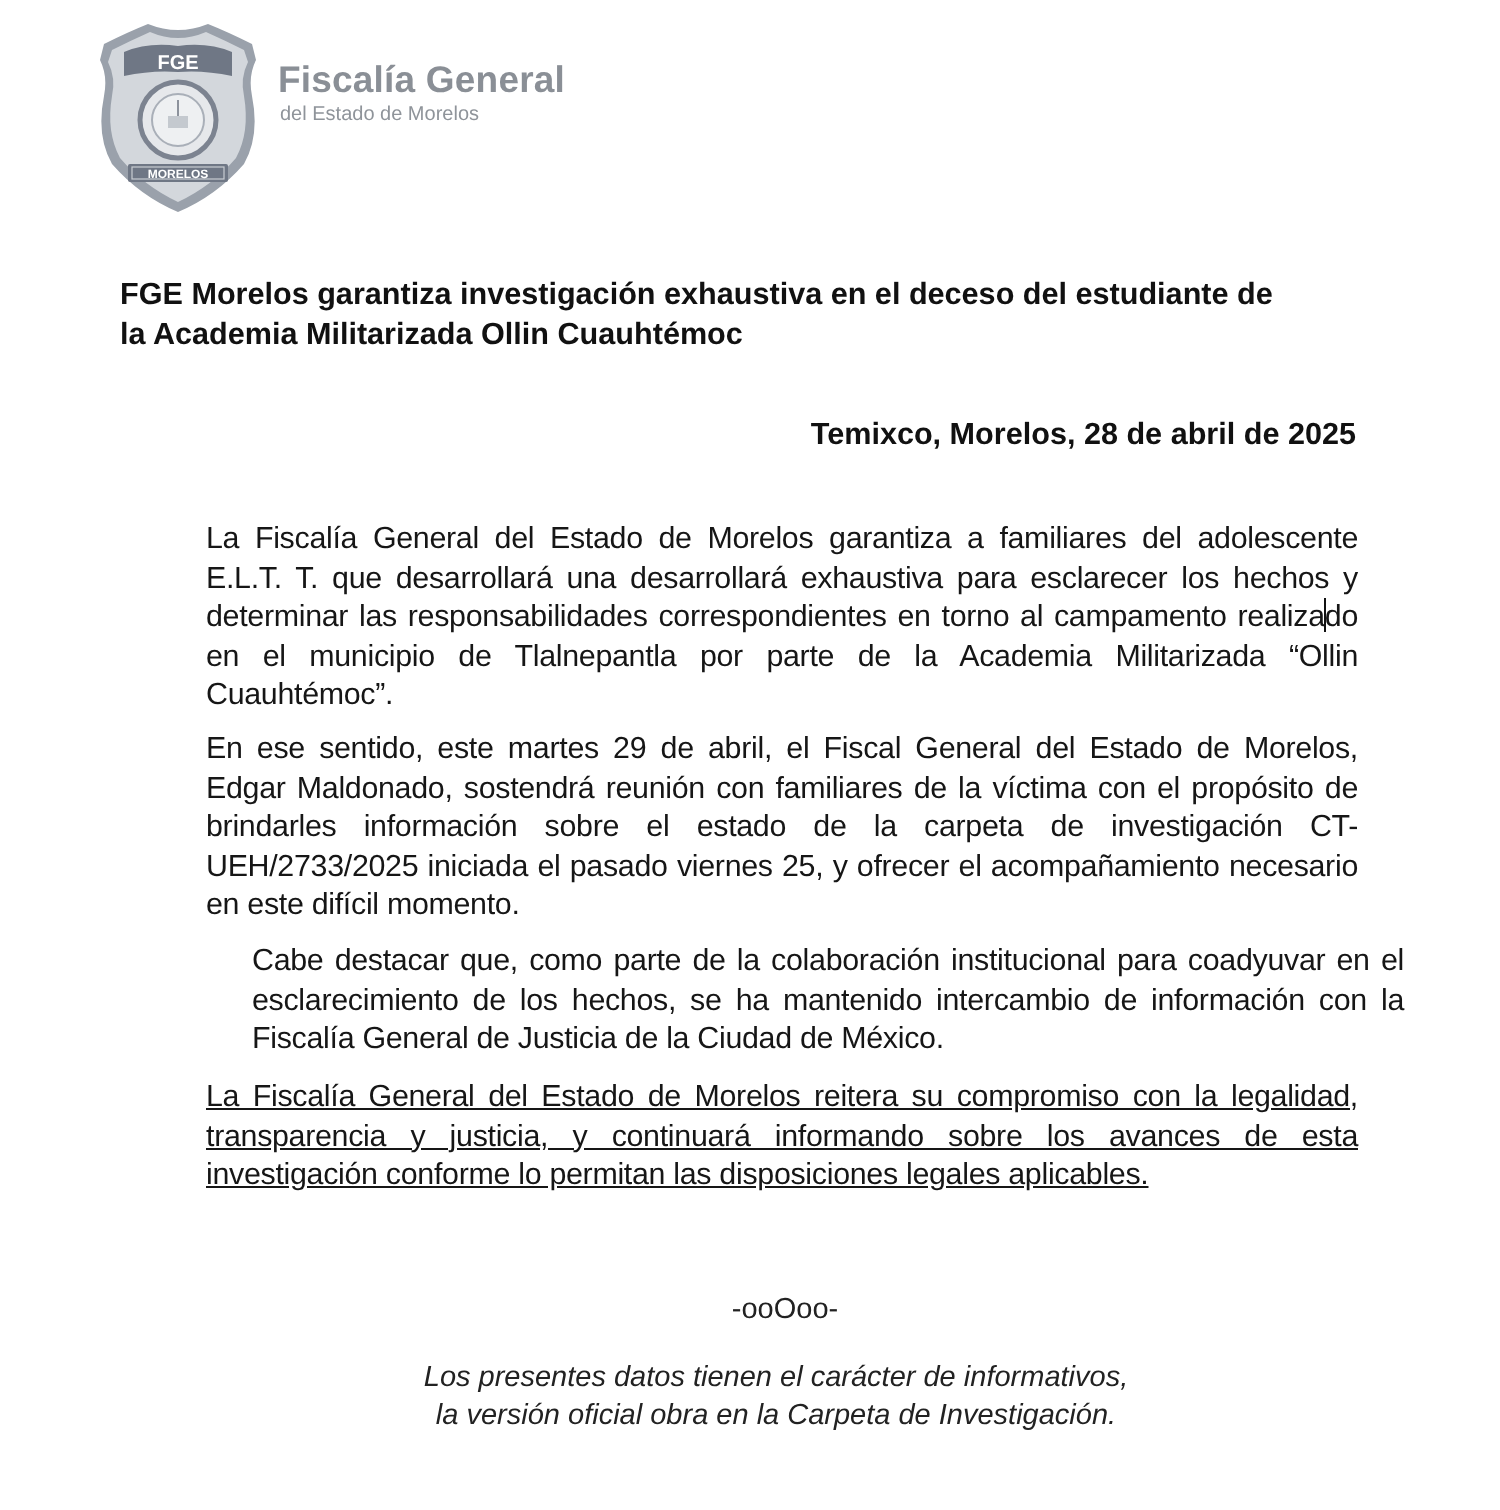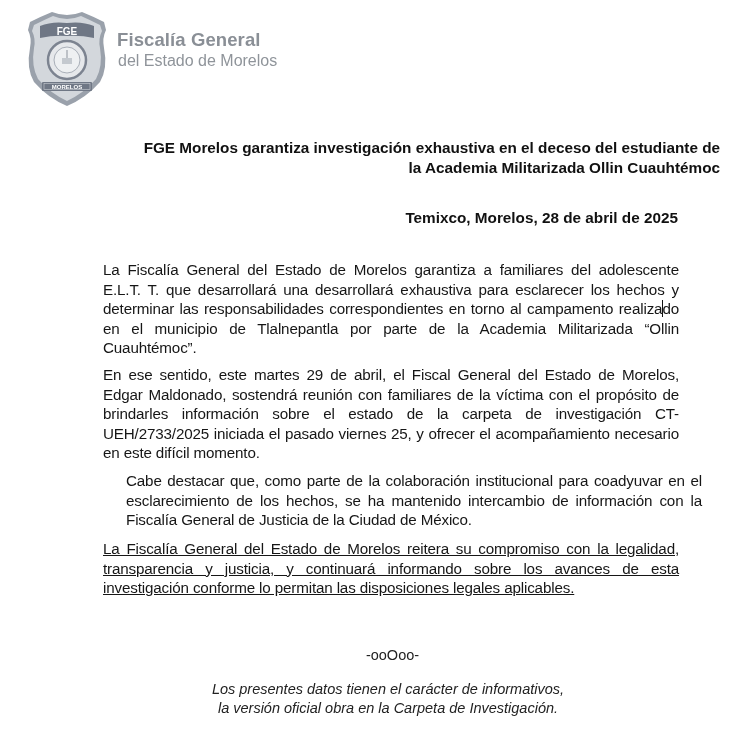--- a/index.html
+++ b/index.html
@@ -10,21 +10,21 @@
   body {
     width: 750px;
     height: 755px;
     position: relative;
     overflow: hidden;
     font-family: "Liberation Sans", sans-serif;
     color: #111111;
   }
   .header {
     position: absolute;
-    left: 22px;
+    left: 44px;
     top: 8px;
     width: 300px;
     height: 100px;
   }
   .badge {
     position: absolute;
     left: 0;
     top: 0;
     width: 90px;
     height: 100px;
@@ -36,30 +36,30 @@
     font-size: 18.5px;
     font-weight: bold;
     color: #8a8f96;
     letter-spacing: 0.1px;
     white-space: nowrap;
   }
   .org-sub {
     position: absolute;
     left: 96px;
     top: 44px;
-    font-size: 16px;
+    font-size: 10px;
     color: #8f949a;
     white-space: nowrap;
   }
   .title {
     position: absolute;
     left: 60px;
     width: 660px;
     top: 138px;
-    text-align: right;
+    text-align: left;
     font-weight: bold;
     font-size: 15.3px;
     line-height: 20px;
     color: #111;
   }
   .dateline {
     position: absolute;
     right: 72px;
     top: 208px;
     font-weight: bold;

